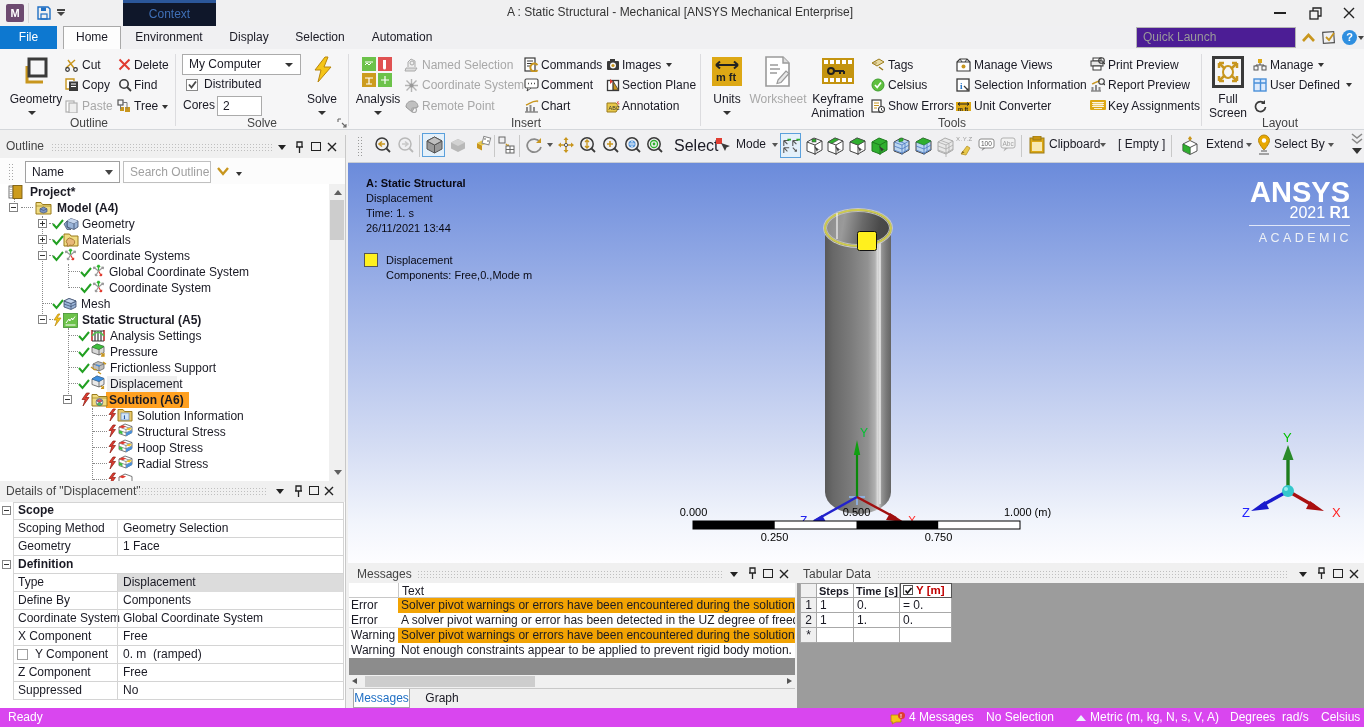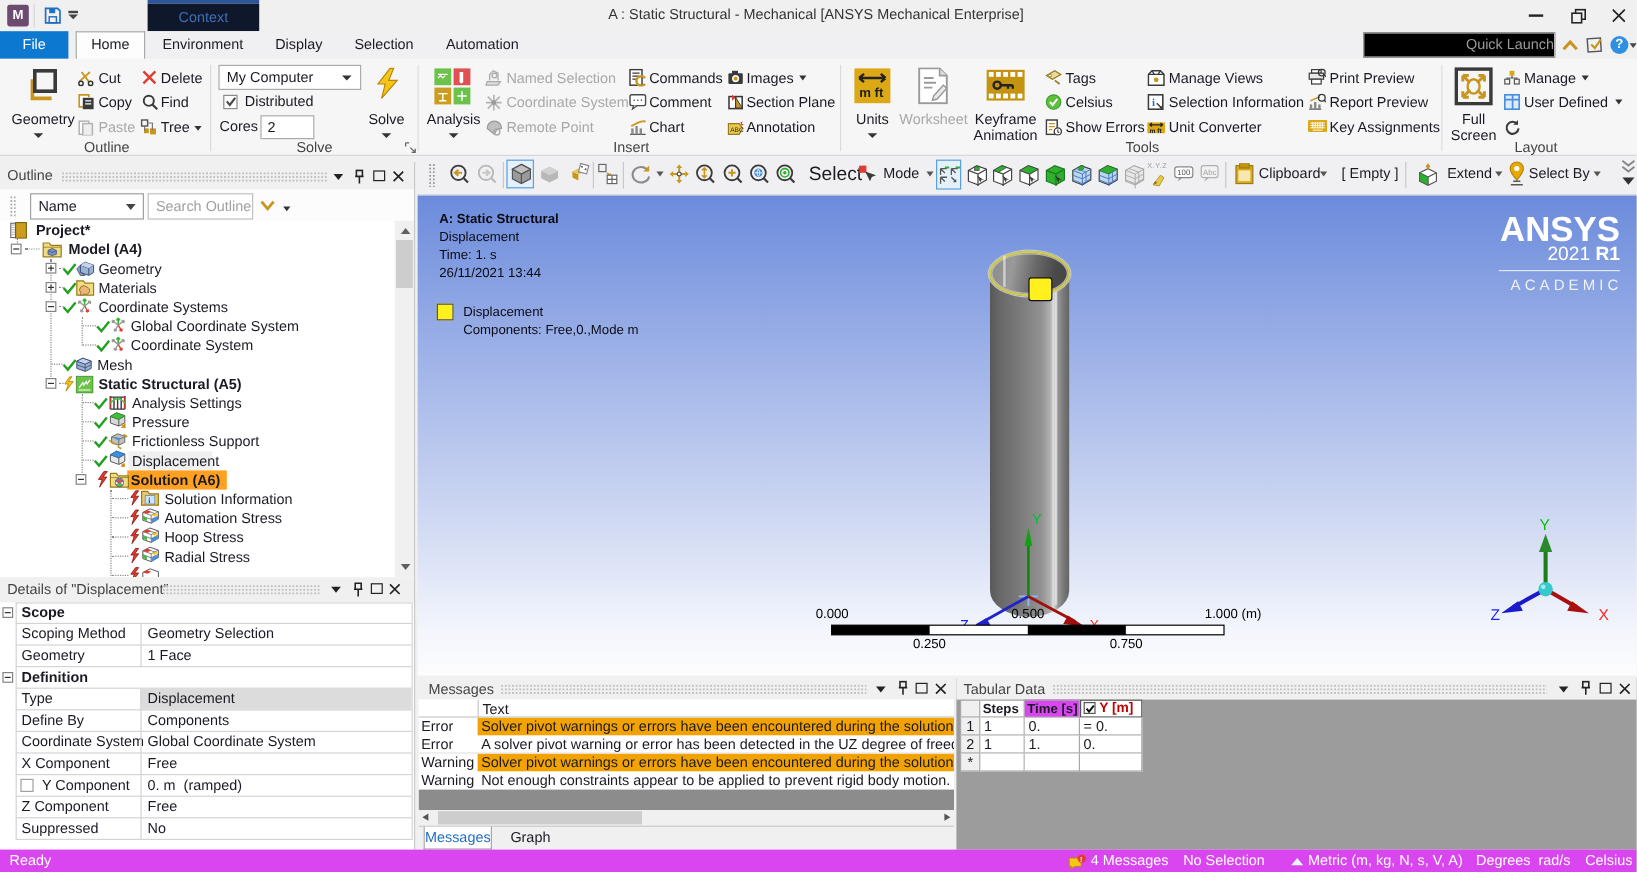--- a/index.html
+++ b/index.html
@@ -67,21 +67,21 @@
         <path d="M1 1l10 10M11 1L1 11" stroke="#222" stroke-width="1.4"></path>
       </svg>
   </div>
   <div class="abs" id="tabrow">
     <div class="abs" style="left:0;top:0;width:57px;height:23px;background:#0d78d0;color:#fff;text-align:center;line-height:22px;">File</div>
     <div class="abs" style="left:63px;top:0;width:58px;height:23px;background:#fdfdfd;border:1px solid #a9a9a9;border-bottom:none;text-align:center;line-height:21px;">Home</div>
     <div class="abs" style="left:126px;top:0;width:86px;height:23px;text-align:center;line-height:22px;">Environment</div>
     <div class="abs" style="left:218px;top:0;width:62px;height:23px;text-align:center;line-height:22px;">Display</div>
     <div class="abs" style="left:286px;top:0;width:68px;height:23px;text-align:center;line-height:22px;">Selection</div>
     <div class="abs" style="left:358px;top:0;width:88px;height:23px;text-align:center;line-height:22px;">Automation</div>
-    <div class="abs" style="left:1136px;top:1px;width:160px;height:21px;background:#000000;border:1px solid #b4b4b4;color:#9a9a9a;line-height:19px;padding-left:6px;text-align:right;">Quick Launch</div>
+    <div class="abs" style="left:1136px;top:1px;width:160px;height:21px;background:#4c1d95;border:1px solid #b4b4b4;color:#9a9a9a;line-height:19px;padding-left:6px;">Quick Launch</div>
     <svg class="abs" style="left:1301px;top:6px;" width="15" height="11" viewBox="0 0 15 11">
         <path d="M2 9l5.5-6L13 9" fill="none" stroke="#c8961e" stroke-width="2.6"></path>
       </svg>
     <svg class="abs" style="left:1321px;top:3px;" width="16" height="16" viewBox="0 0 16 16">
         <rect x="2" y="3" width="11" height="11" fill="none" stroke="#555" stroke-width="1.2" transform="rotate(-4 8 8)"></rect>
         <path d="M5 8l3 3 5-7" fill="none" stroke="#c8961e" stroke-width="1.8"></path>
       </svg>
     <div class="abs" style="left:1342px;top:4px;width:15px;height:15px;border-radius:50%;background:#2f8fe0;color:#fff;font-weight:bold;text-align:center;line-height:15px;font-size:11px;">?</div>
     <div class="abs" style="left:1358px;top:10px;border-left:3px solid transparent;border-right:3px solid transparent;border-top:4px solid #444;"></div>
   </div>
@@ -723,21 +723,21 @@
           <path d="M6 1L2 6.5h2.8L3 13l5.5-7.5H5.3L8.5 1z" fill="#e03c31" stroke="#8a1a10" stroke-width=".7"></path>
         </svg>
       <svg class="abs" style="left:117px;top:239px;" width="16" height="15" viewBox="0 0 16 15">
           <path d="M2 4l6-3 7 2.5v6L9 13 2 10.5z" fill="#fff" stroke="#555" stroke-width=".8"></path>
           <path d="M2 4l7 2.5 6-3M9 6.5V13M2 7.2l7 2.6 6-3M5.5 2.6l7 2.6" fill="none" stroke="#555" stroke-width=".6"></path>
           <path d="M2 4l3.5-1.8 3.6 1.3-3.3 1.7z" fill="#e03c31"></path>
           <path d="M9.1 6.4l3.4-1.6 2.5.9-3 1.5z" fill="#f5c518"></path>
           <path d="M2 7.2l3.4 1.2.1 2.8-3.5-1.2z" fill="#3fbf3f"></path>
           <path d="M9.1 9.8l3-1.5 2.9-.9v2.7l-6 2.9z" fill="#4a90d9"></path>
         </svg>
-      <div class="trow" style="left:137px;top:240px;">Automation Stress</div>
+      <div class="trow" style="left:137px;top:240px;">Structural Stress</div>
       <svg class="abs" style="left:107px;top:256px;" width="10" height="14" viewBox="0 0 10 14">
           <path d="M6 1L2 6.5h2.8L3 13l5.5-7.5H5.3L8.5 1z" fill="#e03c31" stroke="#8a1a10" stroke-width=".7"></path>
         </svg>
       <svg class="abs" style="left:117px;top:255px;" width="16" height="15" viewBox="0 0 16 15">
           <path d="M2 4l6-3 7 2.5v6L9 13 2 10.5z" fill="#fff" stroke="#555" stroke-width=".8"></path>
           <path d="M2 4l7 2.5 6-3M9 6.5V13M2 7.2l7 2.6 6-3M5.5 2.6l7 2.6" fill="none" stroke="#555" stroke-width=".6"></path>
           <path d="M2 4l3.5-1.8 3.6 1.3-3.3 1.7z" fill="#e03c31"></path>
           <path d="M9.1 6.4l3.4-1.6 2.5.9-3 1.5z" fill="#f5c518"></path>
           <path d="M2 7.2l3.4 1.2.1 2.8-3.5-1.2z" fill="#3fbf3f"></path>
           <path d="M9.1 9.8l3-1.5 2.9-.9v2.7l-6 2.9z" fill="#4a90d9"></path>
@@ -942,21 +942,21 @@
           <path d="M2 1h5v5H2zM1 6h7M4.5 6v6" stroke="#222" stroke-width="1.3" fill="none"></path>
         </svg>
       <div class="abs" style="left:536px;top:4px;width:10px;height:9px;border:1.4px solid #222;"></div>
       <svg class="abs" style="left:552px;top:4px;" width="10" height="10" viewBox="0 0 10 10">
           <path d="M1 1l8 8M9 1L1 9" stroke="#222" stroke-width="1.4"></path>
         </svg>
     </div>
     <div class="abs" style="left:3px;top:18px;width:152px;height:15px;">
       <div class="abs" style="left:0;top:0;width:17px;height:15px;background:#f0f0f0;border:1px solid #a8a8a8;"></div>
       <div class="abs" style="left:17px;top:0;width:37px;height:15px;background:#fff;border:1px solid #a8a8a8;border-left:none;font-weight:bold;font-size:11px;white-space:nowrap;padding-left:2px;line-height:14px;">Steps</div>
-      <div class="abs" style="left:54px;top:0;width:46px;height:15px;background:#d946ef;border:1px solid #a8a8a8;border-left:none;font-weight:bold;font-size:11px;white-space:nowrap;padding-left:2px;line-height:14px;">Time [s]</div>
+      <div class="abs" style="left:54px;top:0;width:46px;height:15px;background:#ffffff;border:1px solid #a8a8a8;border-left:none;font-weight:bold;font-size:11px;white-space:nowrap;padding-left:2px;line-height:14px;">Time [s]</div>
       <div class="abs" style="left:100px;top:0;width:52px;height:15px;background:#fff;border:1.5px solid #555;font-weight:bold;line-height:13px;">
           <span class="abs" style="left:2px;top:1px;width:10px;height:10px;background:#fff;border:1px solid #555;"></span>
           <svg class="abs" style="left:3px;top:2px;" width="9" height="9" viewBox="0 0 9 9">
             <path d="M1.5 4.5L3.5 7 7.5 2" fill="none" stroke="#111" stroke-width="1.6"></path>
           </svg>
           <span class="abs" style="left:15px;top:0;color:#c00000;font-size:11.5px;">Y [m]</span>
         </div>
     </div>
     <div class="abs" style="left:3px;top:33px;width:152px;height:15px;line-height:14px;">
       <div class="abs" style="left:0;top:0;width:17px;height:15px;background:#f0f0f0;border:1px solid #a8a8a8;border-top:none;text-align:center;">1</div>

